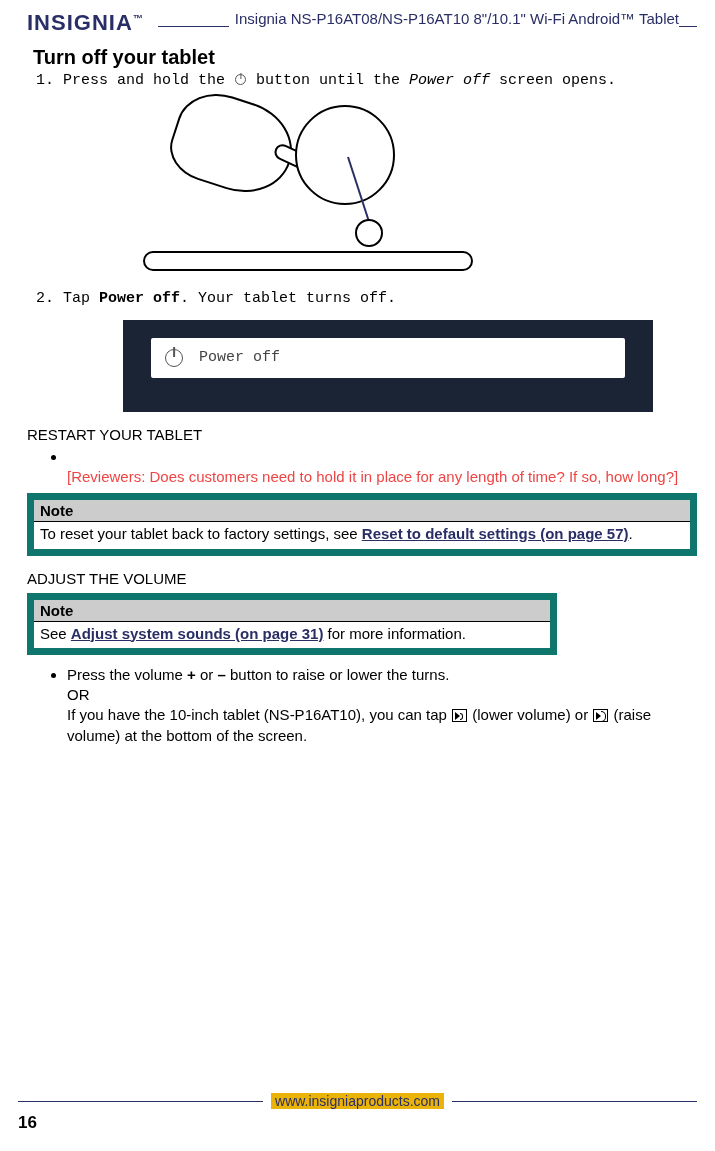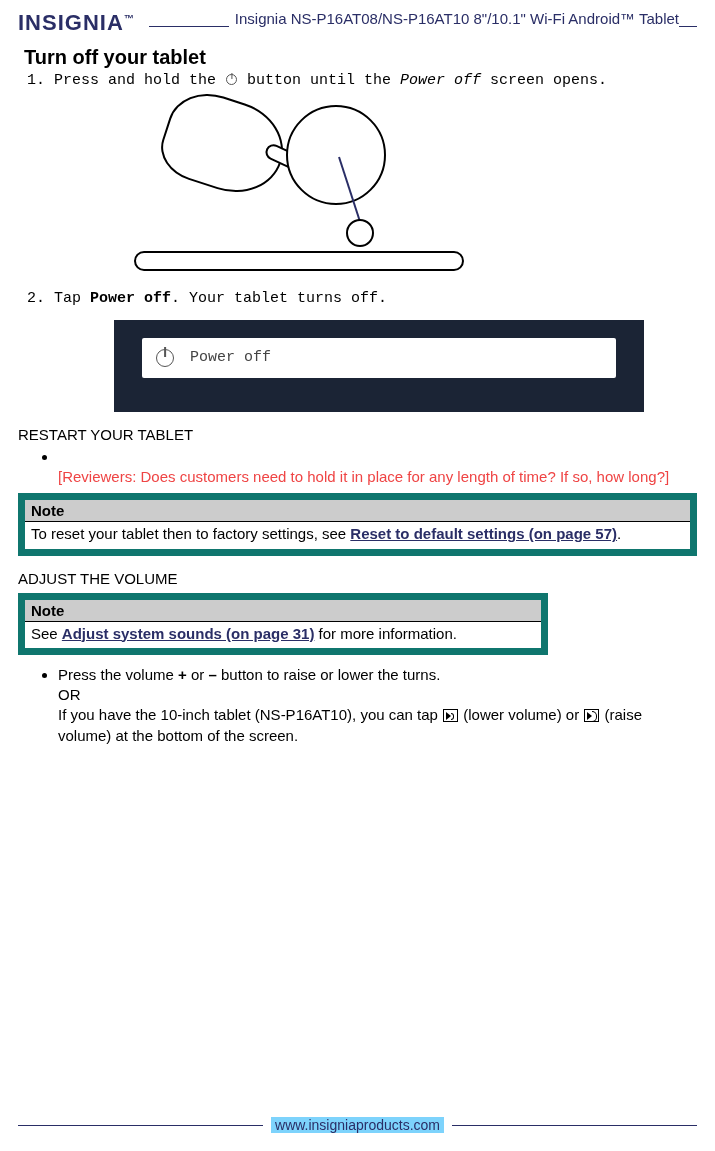--- a/index.html
+++ b/index.html
@@ -7,21 +7,22 @@
     font-family: Arial, Helvetica, sans-serif;
     font-size: 15px;
     color: #000;
     margin: 0;
     padding: 0;
     width: 715px;
     height: 1151px;
     position: relative;
   }
   .page {
-    padding: 0 18px 0 18px;
+    padding: 0 18px 0 8px;
+    margin-left: 19px;
   }
   .header-row {
     display: flex;
     align-items: center;
     gap: 10px;
   }
   .logo {
     color: #2a2e66;
     font-family: Arial, sans-serif;
     font-weight: 700;
@@ -223,21 +224,21 @@
     gap: 8px;
   }
   .footer-line {
     flex: 1;
     border-top: 1.5px solid #2a2e66;
   }
   .footer-link {
     color: #2a2e66;
     font-size: 14px;
     padding: 0 4px;
-    background: #7dd3fc;
+    background: #eab308;
   }
   .page-number {
     font-weight: 700;
     font-size: 17px;
     margin-top: 4px;
   }
   .note-box.narrow { width: 530px; }
   .sub-indent { padding-left: 0; }
 </style>
 </head>
@@ -282,21 +283,21 @@
     <div class="section-h2">RESTART YOUR TABLET</div>
     <ul class="bullets">
       <li>
         <br>
         <span class="red">[Reviewers: Does customers need to hold it in place for any length of time? If so, how long?]</span>
       </li>
     </ul>
     <div class="note-box">
       <div class="note-header">Note</div>
       <div class="note-body">
-        <span>To reset your tablet then to factory settings, see </span><span class="linkish">Reset to default settings (on page 57)</span><span>.</span>
+        <span>To reset your tablet back to factory settings, see </span><span class="linkish">Reset to default settings (on page 57)</span><span>.</span>
       </div>
     </div>
 
     <div class="section-h2">ADJUST THE VOLUME</div>
     <div class="note-box narrow">
       <div class="note-header">Note</div>
       <div class="note-body">
         <span>See </span><span class="linkish">Adjust system sounds (on page 31)</span><span> for more information.</span>
       </div>
     </div>
@@ -310,13 +311,14 @@
     </ul>
   </div>
 </div>
 
 <div class="footer">
   <div class="footer-divider">
     <div class="footer-line"></div>
     <span class="footer-link">www.insigniaproducts.com</span>
     <div class="footer-line"></div>
   </div>
+  <div class="page-number">16</div>
 </div>
 
 </body></html>

